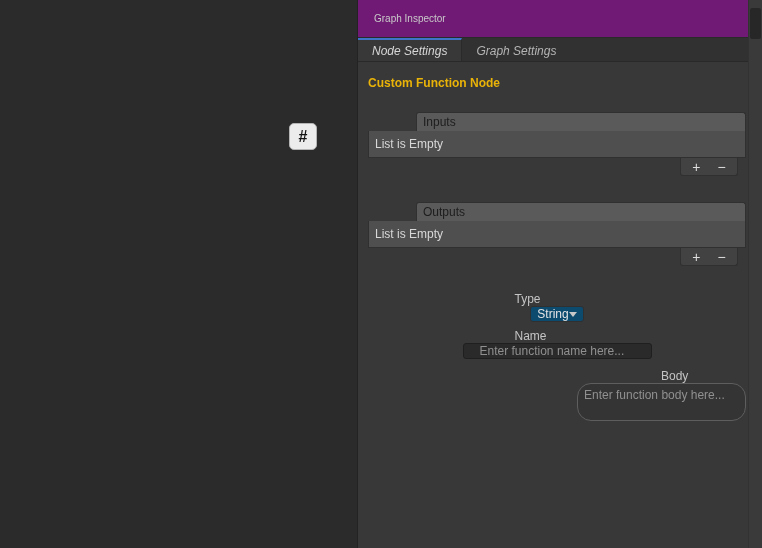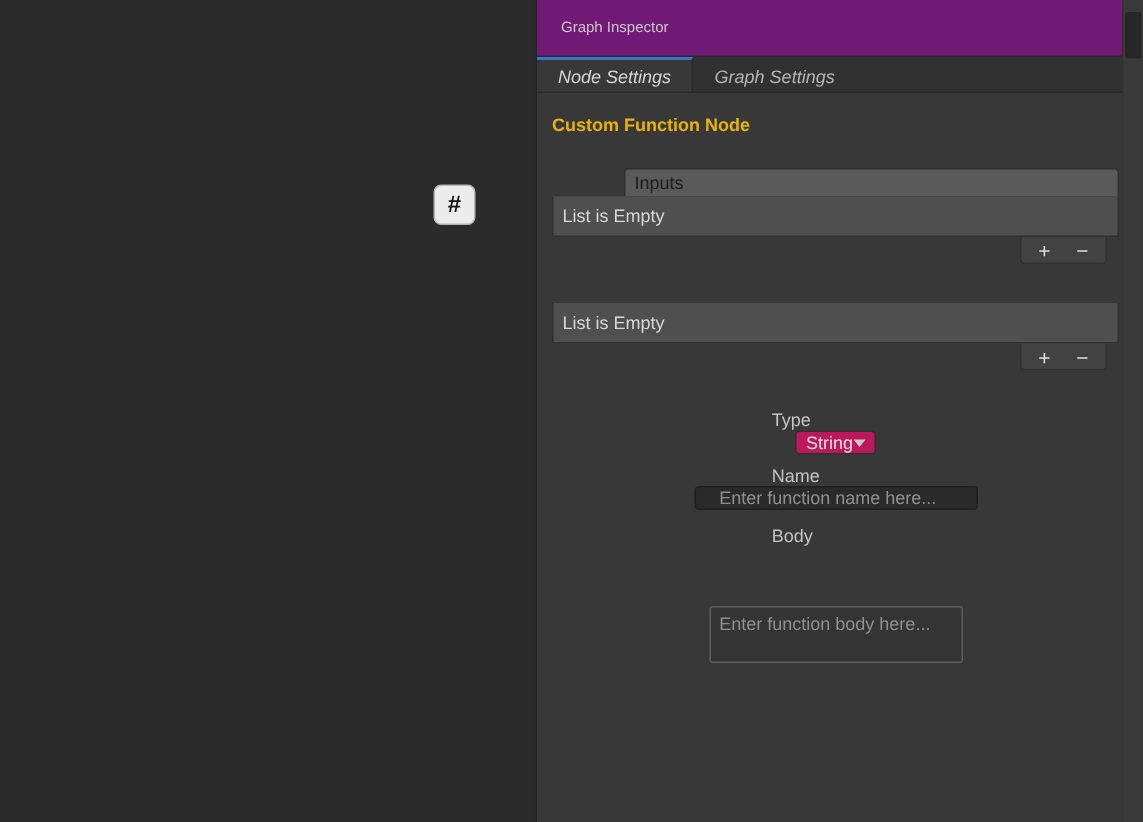--- a/index.html
+++ b/index.html
@@ -45,37 +45,37 @@
                color:#d8d8d8; }
   .rlist-footer { display:flex; justify-content:flex-end; }
   .rlist-buttons { width:58px; height:18px; margin-right:8px; background:#424242;
                    border:1px solid #303030; border-top:none; border-radius:0 0 3px 3px;
                    display:flex; align-items:center; justify-content:space-evenly; }
   .rlist-btn { color:#dedede; font-size:14px; line-height:14px; width:20px; text-align:center;
                cursor:default; user-select:none; }
 
   
   .form-row { display:flex; align-items:center; margin-bottom:7px;flex-direction:column; }
-  .form-row.top { align-items:center;gap:40px; }
+  .form-row.top { align-items:flex-end; }
   .form-label { width:85px; flex:none; font-size:12px; color:#c4c4c4; }
   .form-row.top .form-label { margin-top:3px; }
 
-  .dropdown { flex:1; height:18px; background:#be185d; border:1px solid #303030;
+  .dropdown { flex:1; height:18px; background:#0c4a6e; border:1px solid #303030;
               border-radius:3px; display:flex; align-items:center;
               justify-content:space-between; padding:0 6px; font-size:12px; color:#e4e4e4; }
   .chevron { width:0; height:0; border-left:4px solid transparent;
              border-right:4px solid transparent; border-top:5px solid #c8c8c8; }
 
   .text-input { flex:1; height:18px; background:#2a2a2a; border:1px solid #1f1f1f;
                 border-radius:3px; color:#dddddd; font-size:12px; padding:0 16px;
                 font-family:"Liberation Sans", sans-serif; outline:none; }
   .text-input::placeholder { color:#909090; }
 
   .text-area { flex:1; height:194px; background:#343434; border:1px solid #5e5e5e;
-               border-radius:2px; color:#dddddd; font-size:12px; padding:4px 6px;
+               border-radius:14px; color:#dddddd; font-size:12px; padding:4px 6px;
                font-family:"Liberation Sans", sans-serif; resize:none; outline:none; }
   .text-area::placeholder { color:#909090; }
 
   
   .scrollbar { position:absolute; right:0; top:0; width:14px; height:548px;
                background:#3a3a3a; border-left:1px solid #323232; }
   .scroll-thumb { position:absolute; left:1px; top:8px; width:11px; height:31px;
                   background:#272727; border-radius:2px; }
 </style>
 </head>
@@ -115,20 +115,23 @@
         </div>
         <div class="rlist-footer">
           <div class="rlist-buttons">
             <span class="rlist-btn">+</span>
             <span class="rlist-btn">−</span>
           </div>
         </div>
       </div>
 
       <div class="rlist">
+        <div class="rlist-header">
+          <span>Outputs</span>
+        </div>
         <div class="rlist-row">
           <span>List is Empty</span>
         </div>
         <div class="rlist-footer">
           <div class="rlist-buttons">
             <span class="rlist-btn">+</span>
             <span class="rlist-btn">−</span>
           </div>
         </div>
       </div>

